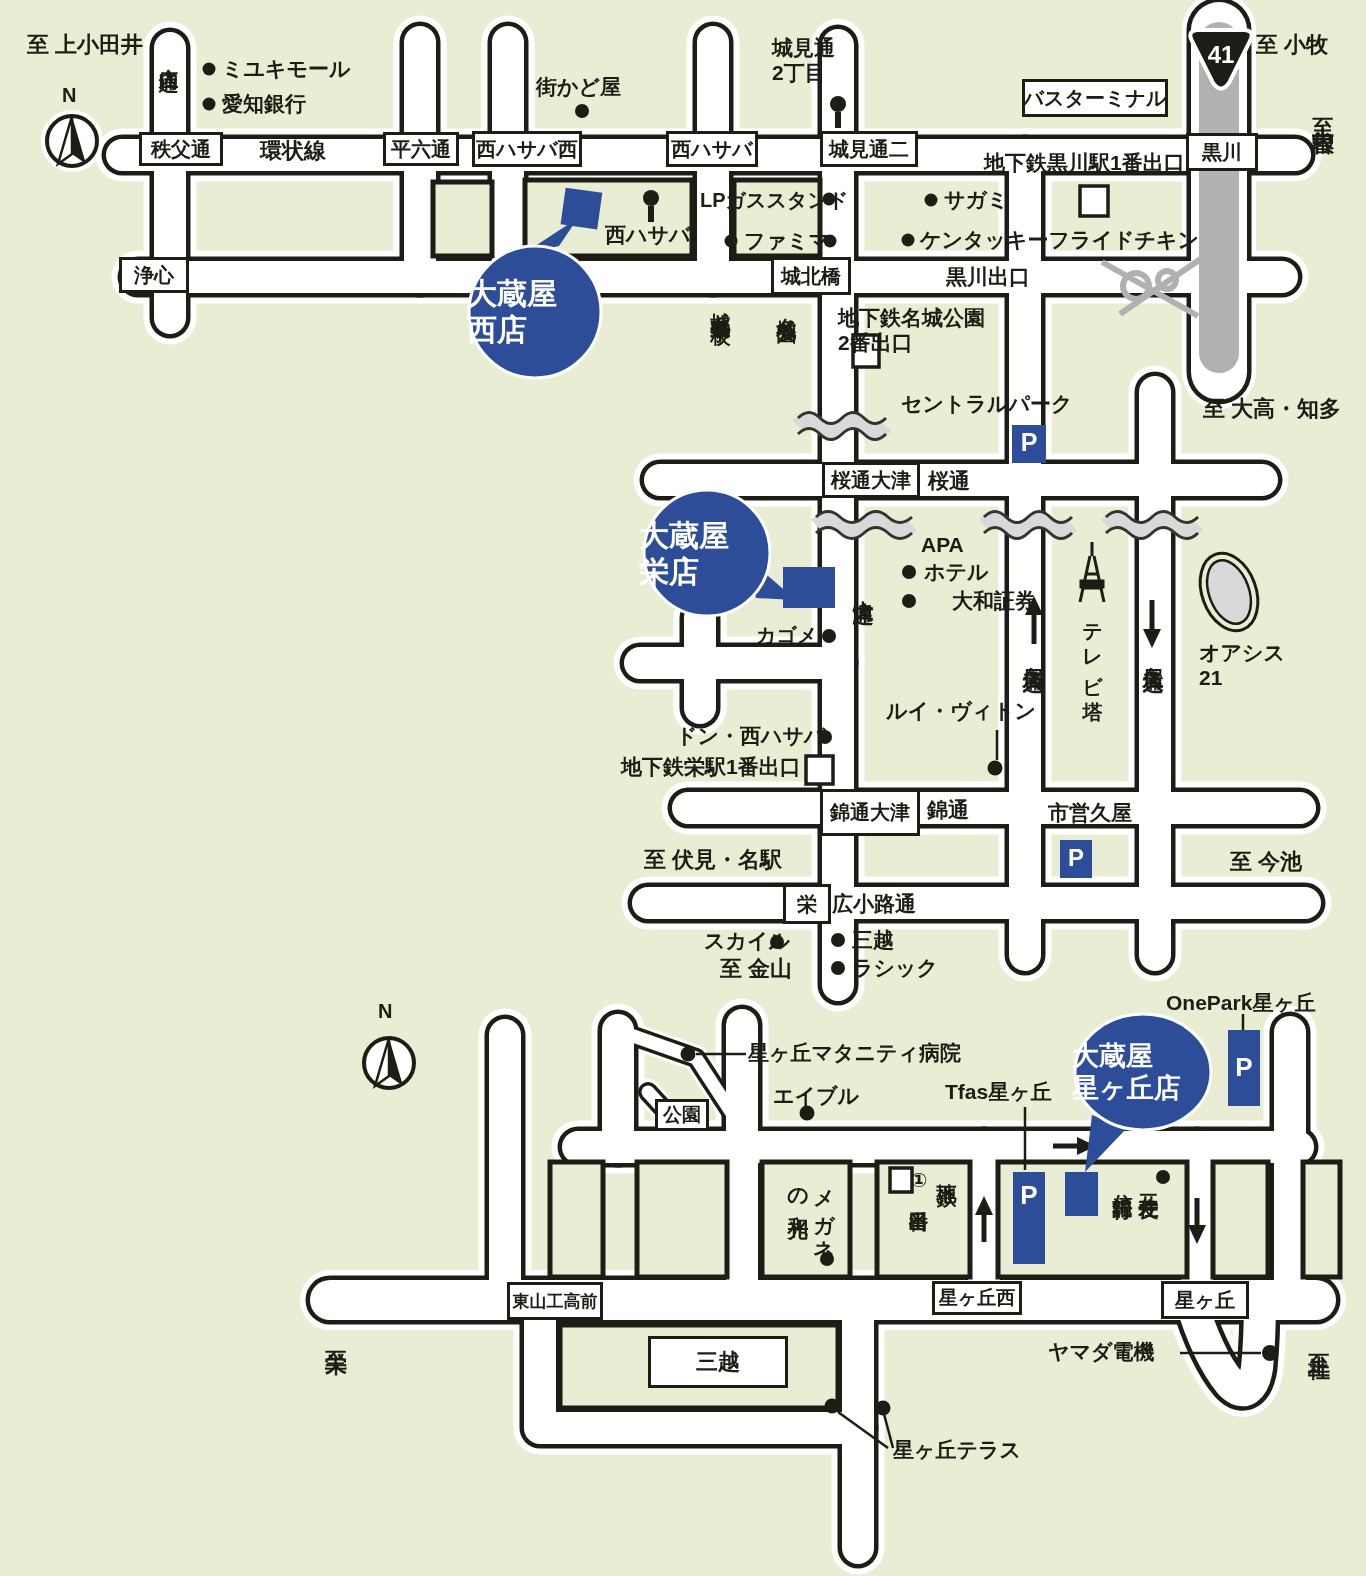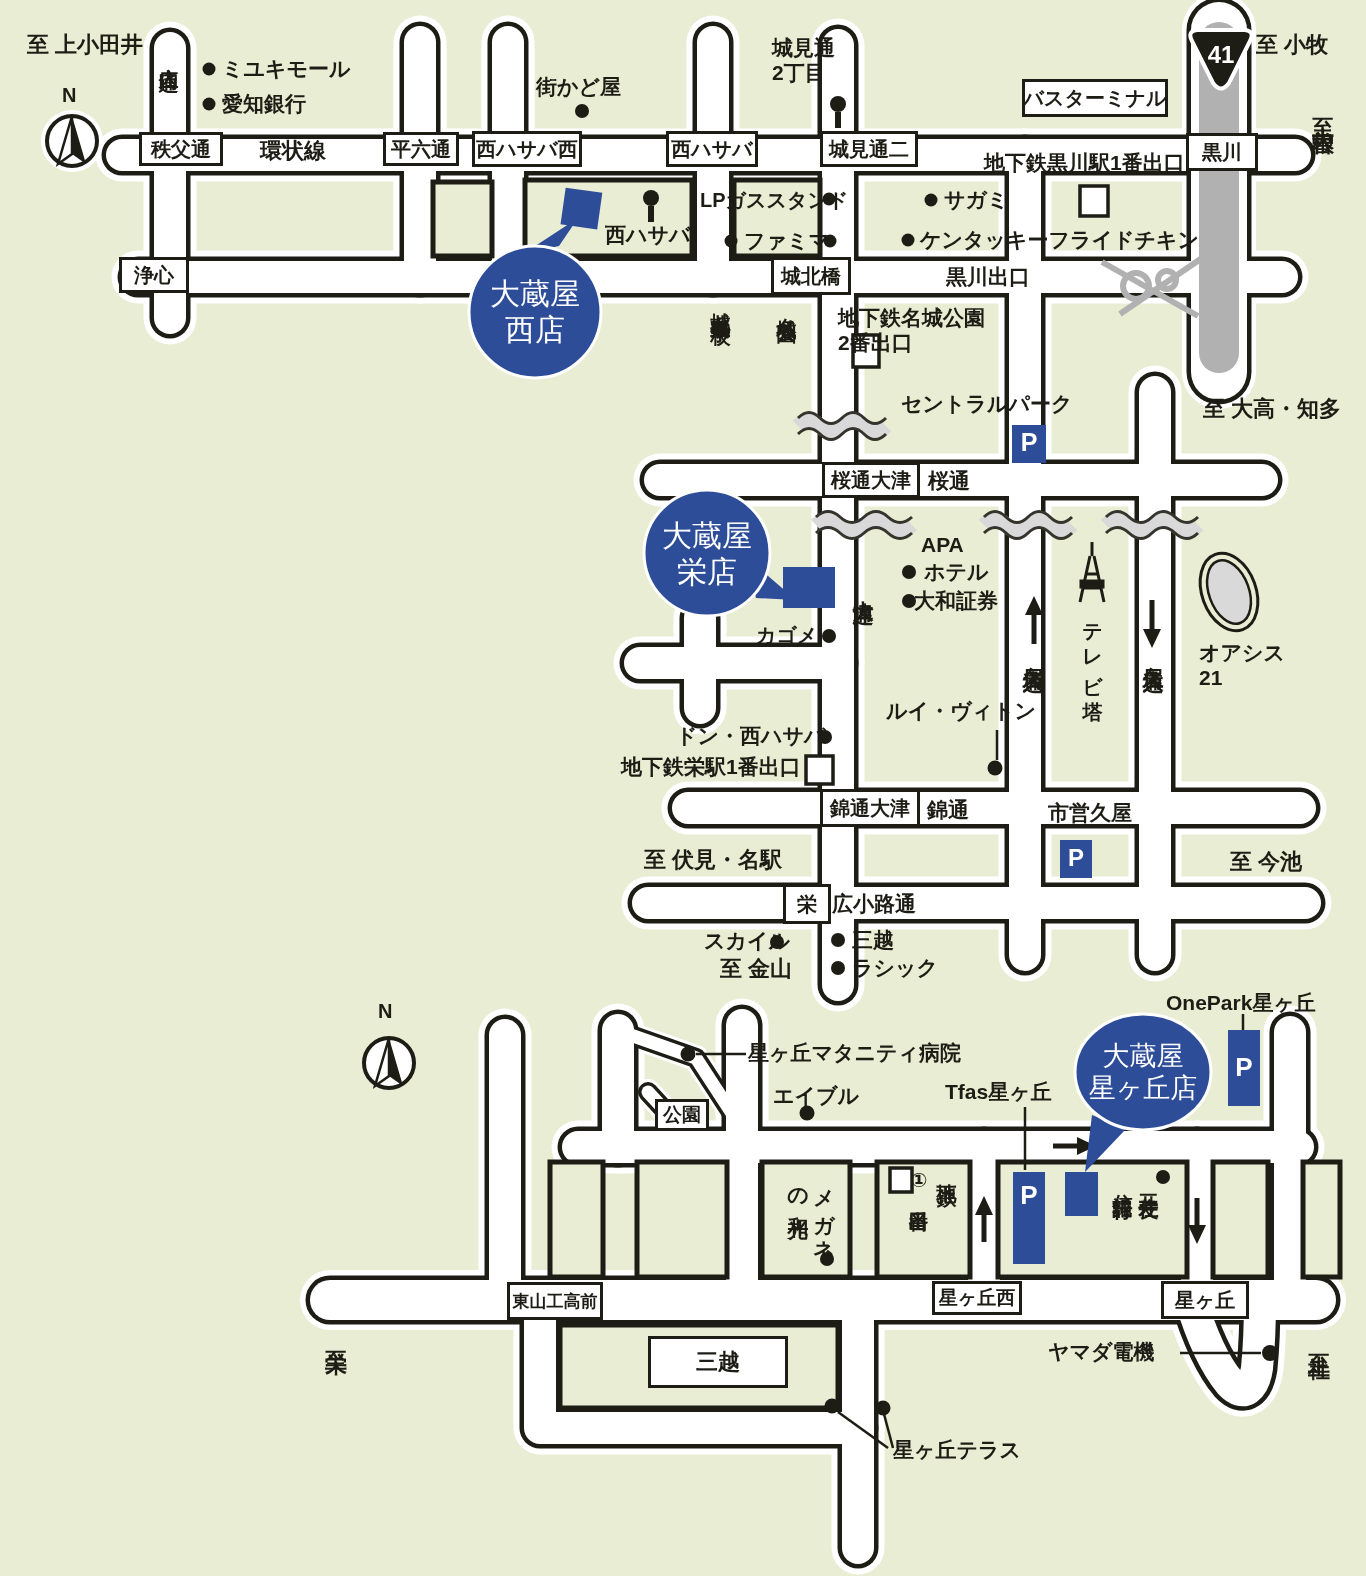--- a/index.html
+++ b/index.html
@@ -6,21 +6,21 @@
   #map{position:relative;width:1366px;height:1576px;background:#e9edd3;overflow:hidden;
        font-family:"Liberation Sans","DejaVu Sans",sans-serif;color:#1d1c15;}
   #roads{position:absolute;left:0;top:0;}
   .lab{position:absolute;font-size:21px;font-weight:600;line-height:1.18;white-space:pre-line;color:#1d1c15;}
   .vlab{position:absolute;writing-mode:vertical-rl;font-size:21px;font-weight:600;letter-spacing:2px;color:#1d1c15;}
   .ctr{}
   .ibox{position:absolute;background:#fff;border:3px solid #1d1c15;display:flex;align-items:center;
         justify-content:center;font-size:20px;font-weight:600;white-space:nowrap;box-sizing:border-box;}
   .wbox{position:absolute;background:#fff;border:3px solid #1d1c15;box-sizing:border-box;
         display:flex;align-items:center;justify-content:center;font-size:22px;font-weight:600;white-space:pre-line;}
-  .balloon-text{position:absolute;color:#fff;font-weight:normal;text-align:center;white-space:pre-line;line-height:1.2;}
+  .balloon-text{position:absolute;color:#fff;font-weight:bold;text-align:left;white-space:pre-line;line-height:1.2;}
   .pletter{position:absolute;color:#fff;font-weight:bold;text-align:center;}
   .fs17{font-size:17px}.fs19{font-size:19px}.fs20{font-size:20px}.fs22{font-size:22px}
 </style>
 </head>
 <body>
 
 <div id="map">
 
 <svg id="roads" width="1366" height="1576" viewBox="0 0 1366 1576">
   <defs>
@@ -273,32 +273,32 @@
 <div class="vlab fs20" style="left:708px;top:297px">城北自動車学校</div>
 <div class="vlab fs20" style="left:774px;top:302px">名城公園</div>
 <div class="lab ctr" style="left:838px;top:306px;width:152px">地下鉄名城公園
 2番出口</div>
 <div class="lab" style="left:901px;top:392px">セントラルパーク</div>
 <div class="lab fs22" style="left:1203px;top:396px">至 大高・知多</div>
 <div class="ibox" style="left:822px;top:462px;width:98px;height:36px">桜通大津</div>
 <div class="lab" style="left:928px;top:469px">桜通</div>
 <div class="lab" style="left:921px;top:533px">APA</div>
 <div class="lab" style="left:924px;top:560px">ホテル</div>
-<div class="lab" style="left:914px;top:589px">大和証券</div>
+<div class="lab" style="left:952px;top:589px">大和証券</div>
 <div class="vlab" style="left:849px;top:584px">大津通</div>
 <div class="lab fs20" style="left:756px;top:624px">カゴメ</div>
 <div class="vlab" style="left:1019px;top:650px">久屋大通</div>
 <div class="vlab fs20" style="left:1080px;top:611px">テレビ塔</div>
 <div class="vlab" style="left:1139px;top:650px">久屋大通</div>
 <div class="lab" style="left:1199px;top:641px">オアシス
 21</div>
 <div class="lab" style="left:886px;top:699px">ルイ・ヴィトン</div>
 <div class="lab" style="left:676px;top:724px">ドン・西ハサバ</div>
 <div class="lab" style="left:621px;top:755px">地下鉄栄駅1番出口</div>
-<div class="ibox" style="left:820px;top:789px;width:100px;height:38px">錦通大津</div>
+<div class="ibox" style="left:820px;top:789px;width:100px;height:47px">錦通大津</div>
 <div class="lab" style="left:927px;top:798px">錦通</div>
 <div class="lab" style="left:1048px;top:801px">市営久屋</div>
 <div class="lab fs22" style="left:644px;top:847px">至 伏見・名駅</div>
 <div class="lab fs22" style="left:1230px;top:849px">至 今池</div>
 <div class="ibox" style="left:783px;top:884px;width:48px;height:40px">栄</div>
 <div class="lab" style="left:832px;top:892px">広小路通</div>
 <div class="lab" style="left:704px;top:929px">スカイル</div>
 <div class="lab" style="left:852px;top:928px">三越</div>
 <div class="lab" style="left:852px;top:956px">ラシック</div>
 <div class="lab fs22" style="left:720px;top:956px">至 金山</div>

